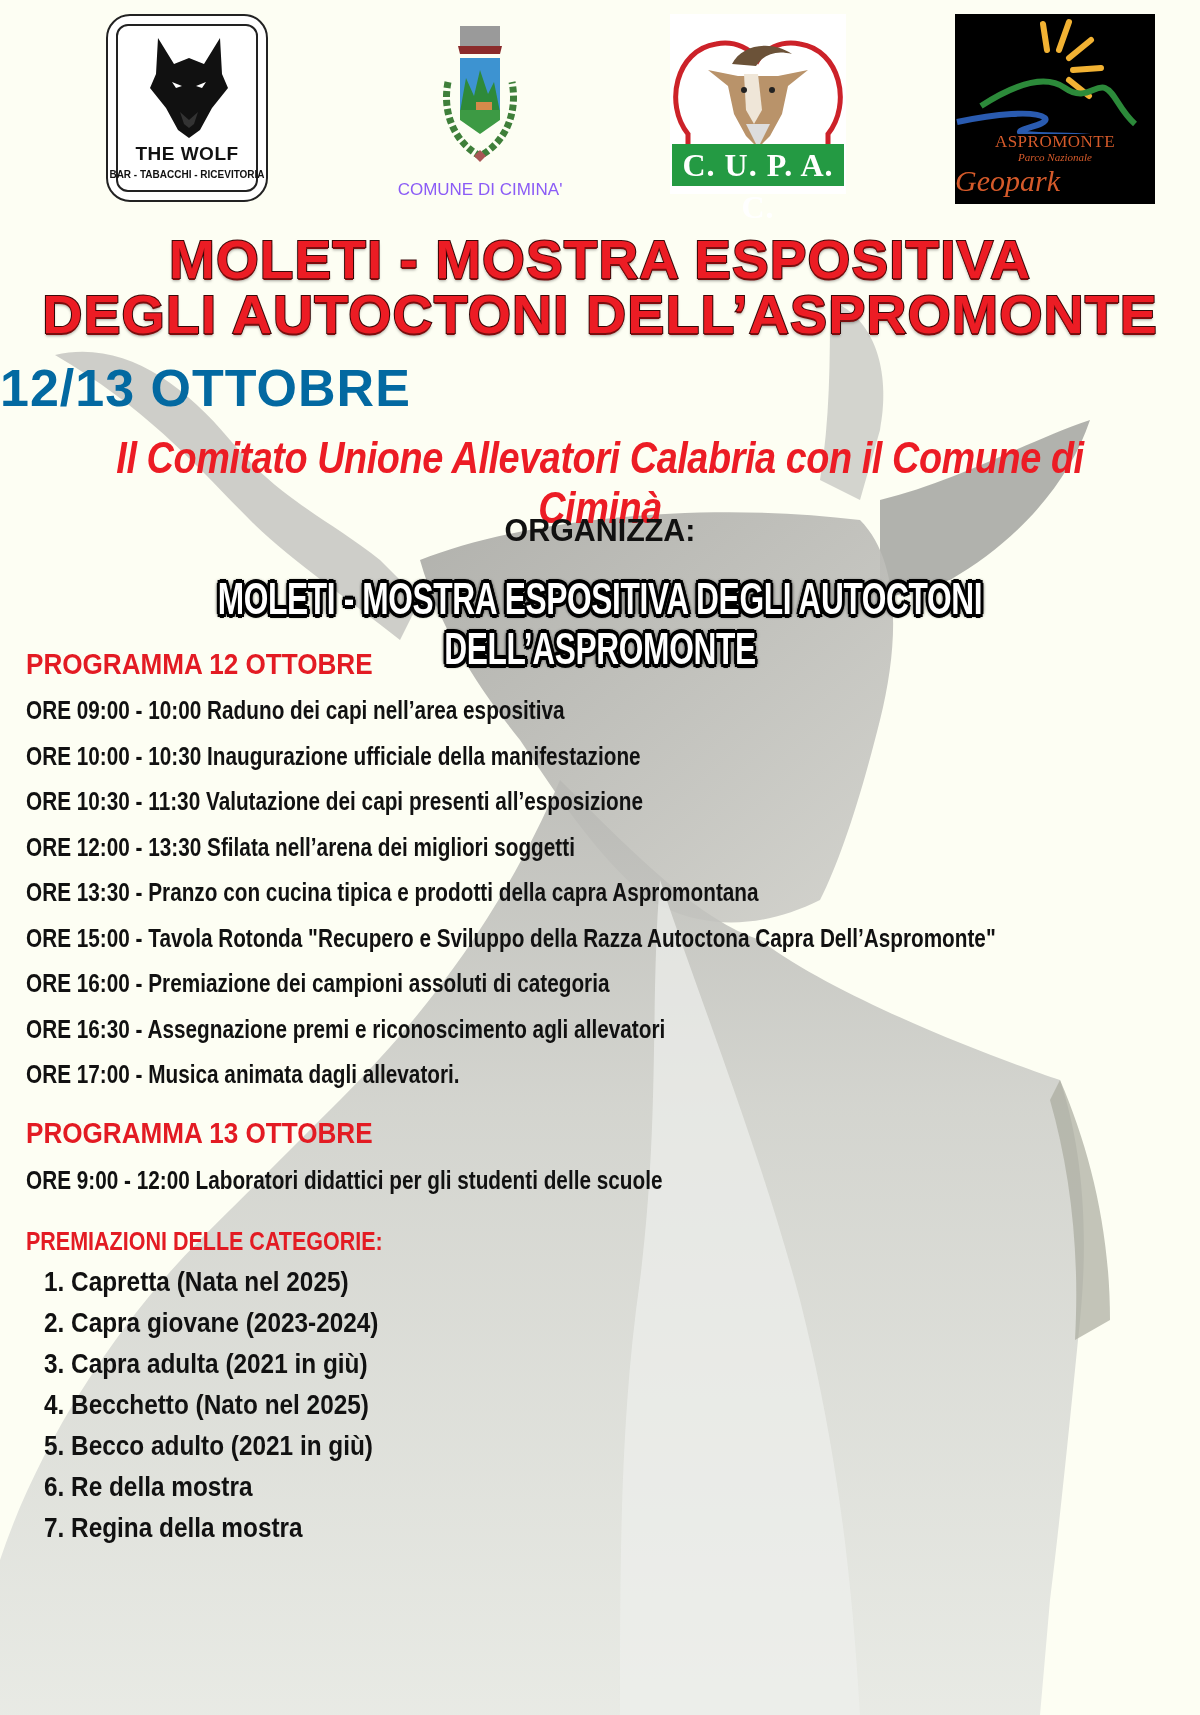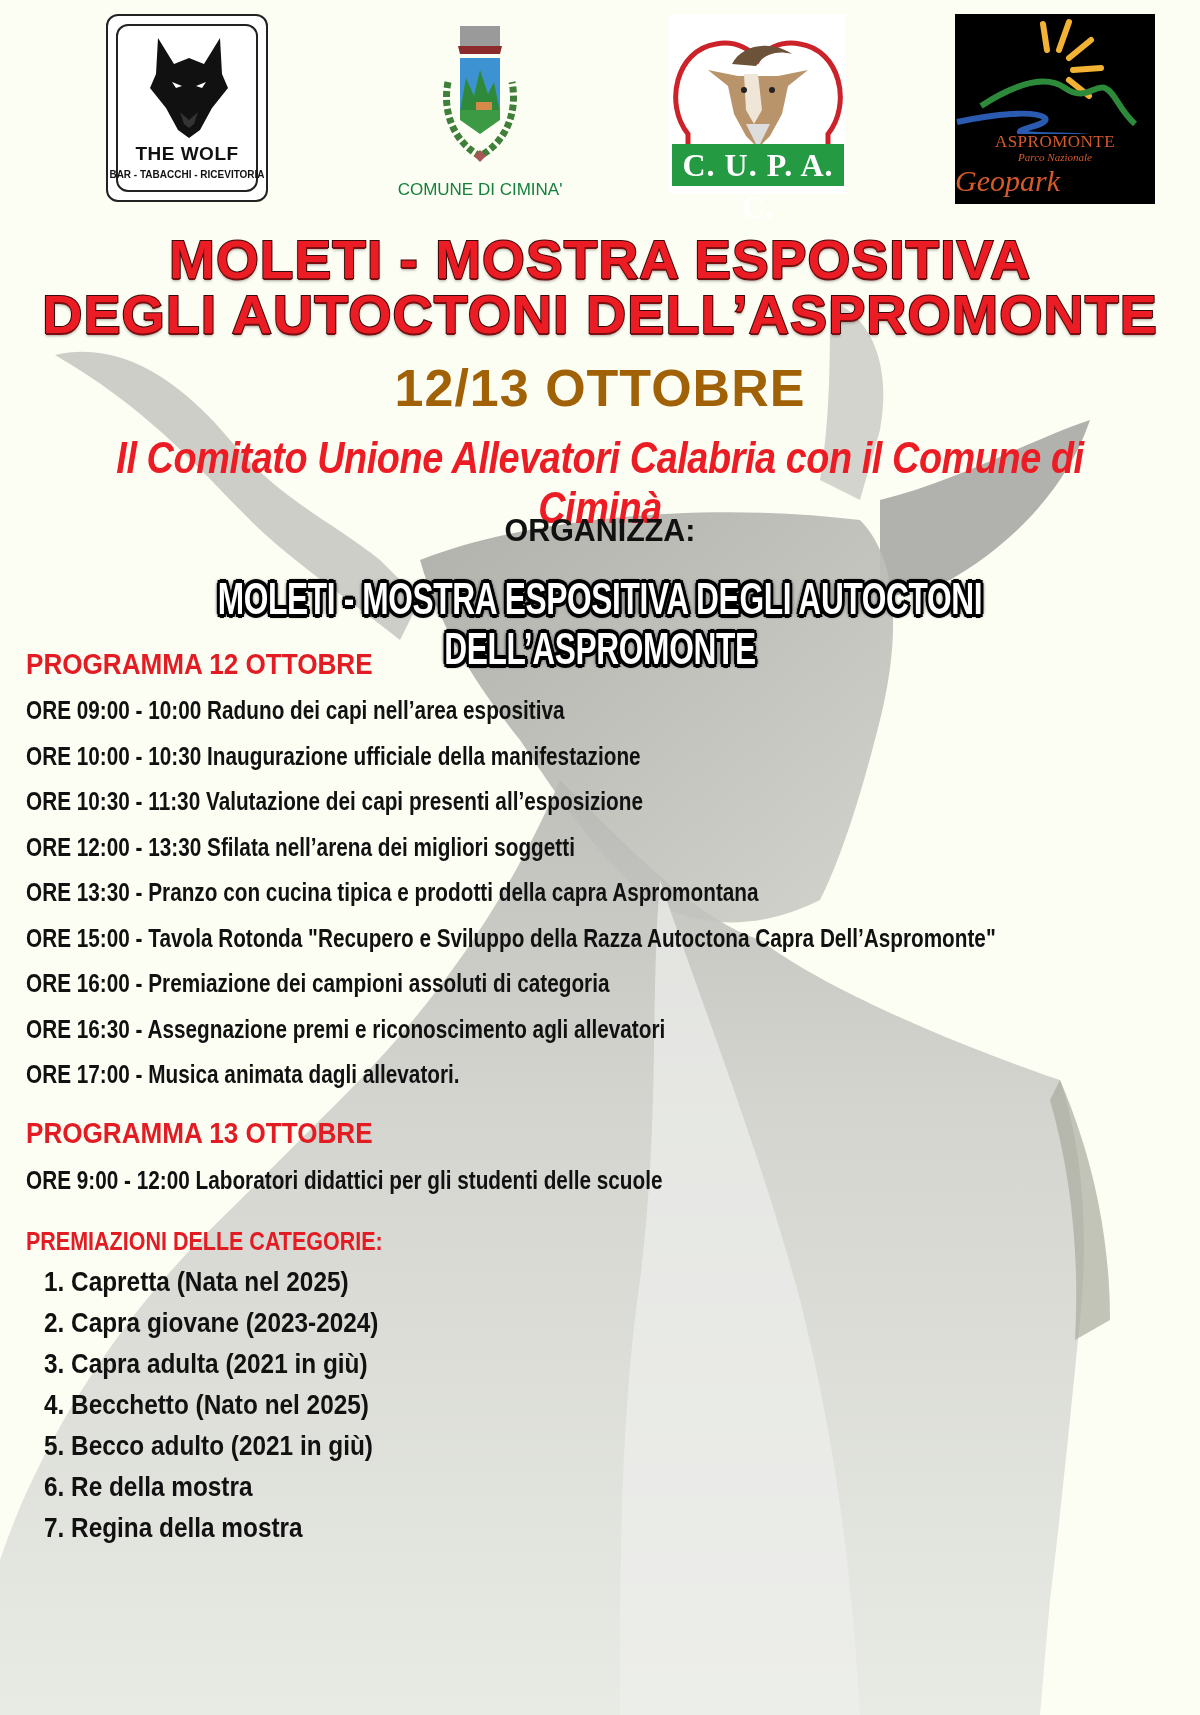--- a/index.html
+++ b/index.html
@@ -11,31 +11,31 @@
     color: #111;
   }
   .goat-bg { position: absolute; left: 0; top: 0; width: 1200px; height: 1715px; z-index: 0; }
   .content { position: absolute; left: 0; top: 0; width: 1200px; height: 1715px; z-index: 1; }
 
   
   .logos { position: absolute; top: 0; left: 0; width: 1200px; height: 210px; }
   .logo { position: absolute; }
   .logo-wolf {
     left: 106px; top: 14px; width: 162px; height: 188px;
-    border: 2px solid #222; border-radius: 12px; background: #fff;
+    border: 2px solid #222; border-radius: 24px; background: #fff;
   }
   .logo-wolf .inner {
     position: absolute; left: 8px; top: 8px; right: 8px; bottom: 8px;
     border: 2px solid #222; border-radius: 12px;
   }
   .wolf-title { position: absolute; top: 127px; left: 0; width: 100%; text-align: center; font-weight: 700; font-size: 19px; letter-spacing: 0.5px; }
   .wolf-sub { position: absolute; top: 153px; left: 0; width: 100%; text-align: center; font-weight: 700; font-size: 10px; }
 
   .logo-comune { left: 380px; top: 22px; width: 200px; height: 180px; }
-  .comune-label { position: absolute; top: 158px; left: 0; width: 200px; text-align: center; font-size: 17px; color: #15803d; }
+  .comune-label { position: absolute; top: 158px; left: 0; width: 200px; text-align: center; font-size: 17px; color: #8b5cf6; }
 
   .logo-cupac { left: 670px; top: 14px; width: 176px; height: 180px; background:#fff; }
   .cupac-band { position: absolute; left: 2px; top: 130px; width: 172px; height: 42px; background: #249a43; color: #fff;
     font-family: "Liberation Serif", "DejaVu Serif", serif; font-weight: 700; font-size: 32px; text-align: center; line-height: 42px; letter-spacing: 1px; }
 
   .logo-geo { left: 955px; top: 14px; width: 200px; height: 190px; background:#000000; }
   .geo-name { position: absolute; top: 118px; left: 0; width: 200px; text-align: center; font-family: "Liberation Serif", serif; font-size: 17px; color: #d55a2a; letter-spacing: 0.5px; }
   .geo-sub { position: absolute; top: 137px; left: 0; width: 200px; text-align: center; font-family: "Liberation Serif", serif; font-size: 11px; color: #d55a2a; font-style: italic; }
   .geo-script { position: absolute; top: 150px; left: 0; width: 200px; font-family: "Liberation Serif", serif; font-style: italic; font-size: 30px; color: #d55a2a; }
 
@@ -43,21 +43,21 @@
   .main-title {
     position: absolute; left: 0; width: 1200px; text-align: center;
     font-family: "Liberation Sans", sans-serif; font-weight: 700; color: #ec1c24;
     -webkit-text-stroke: 2px #3a0a0a; paint-order: stroke fill;
     text-shadow: 0 2px 0 #7a0d0d, 0 3px 3px rgba(0,0,0,0.35);
     letter-spacing: 1px; transform-origin: center;
   }
   .title-line-1 { top: 228px; font-size: 54px; transform: scaleX(1.02); }
   .title-line-2 { top: 283px; font-size: 54px; transform: scaleX(1.03); }
 
-  .date-line { position: absolute; top: 358px; left: 0; width: 1200px; text-align: center; font-weight: 700; font-size: 52px; color: #a16207; letter-spacing: 1px; }
+  .date-line { position: absolute; top: 358px; left: 0; width: 1200px; font-weight: 700; font-size: 52px; color: #0369a1; letter-spacing: 1px; }
   .committee { position: absolute; top: 433px; left: 0; width: 1200px; text-align: center; font-weight: 700; font-style: italic; font-size: 44px; color: #ec1c24; transform: scaleX(0.86); letter-spacing: -0.5px; }
   .organizza { position: absolute; top: 512px; left: 0; width: 1200px; text-align: center; font-weight: 700; font-size: 32px; color: #111; transform: scaleX(0.95); }
 
   .banner {
     position: absolute; top: 574px; left: 0; width: 1200px; text-align: center;
     font-weight: 700; font-size: 44px; color: #fff; transform: scaleX(0.72); letter-spacing: -0.5px;
     text-shadow: 0 0 6px #000, 0 0 6px #000, 0 0 6px #000, 3px 3px 0 #000, -3px -3px 0 #000, 3px -3px 0 #000, -3px 3px 0 #000, 0 4px 0 #000, 0 -4px 0 #000, 4px 0 0 #000, -4px 0 0 #000;
   }
 
   .section-heading { position: absolute; left: 26px; font-weight: 700; color: #e31b23; transform-origin: left; }

